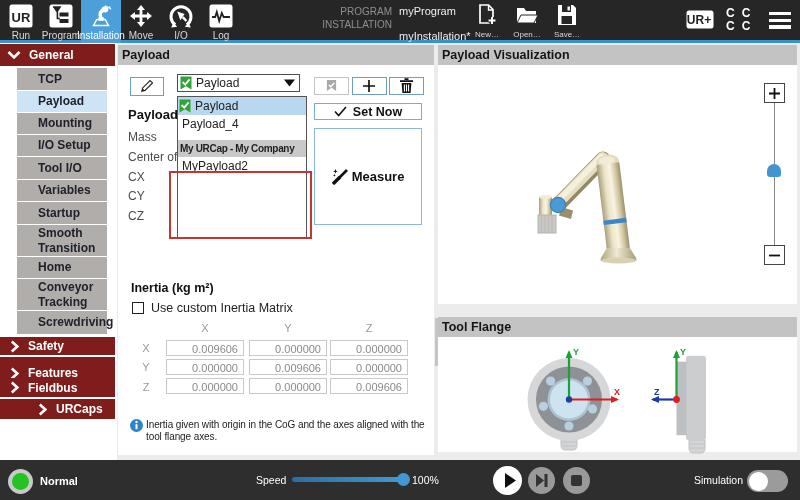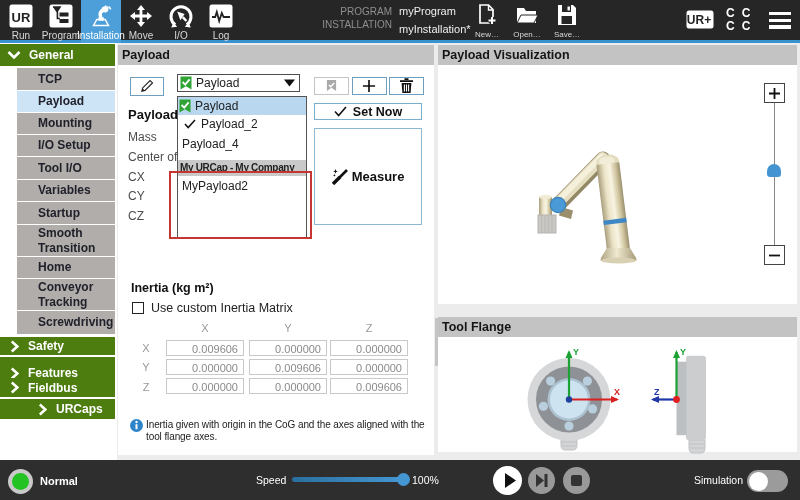--- a/index.html
+++ b/index.html
@@ -13,22 +13,22 @@
 .tab .ticon { position:absolute; left:50%; top:4px; transform:translateX(-50%); }
 .tab .tlbl { position:absolute; left:50%; top:30px; transform:translateX(-50%); font-size:10px; color:#d8d8d8; white-space:nowrap; }
 .tab.active { background:#4c9fd9; }
 .tab.active .tlbl { color:#fff; }
 .toplbl { font-size:10px; color:#8f8f8f; text-align:right; }
 .topval { font-size:11px; color:#efefef; }
 .miniicon { text-align:center; }
 .minilbl { font-size:8px; color:#d8d8d8; }
 
 #sidebar { left:0; top:43px; width:117px; height:417px; background:#fff; }
-.navhdr { left:0; width:115px; height:21px; background:#4d7c0f; color:#fff; font-weight:bold; font-size:12px; display:flex; align-items:center; }
-.navitem { left:17px; width:98px; background:#b0adaa; color:#21212b; font-weight:bold; font-size:12px; display:flex; align-items:center; padding-left:21px; line-height:1.25; }
+.navhdr { left:0; width:115px; height:21px; background:#7f1d1d; color:#fff; font-weight:bold; font-size:12px; display:flex; align-items:center; }
+.navitem { left:17px; width:90px; background:#b0adaa; color:#21212b; font-weight:bold; font-size:12px; display:flex; align-items:center; padding-left:21px; line-height:1.25; }
 .navitem.sel { background:#cce4f6; }
 
 .panelhdr { background:#c3c3c3; color:#151515; font-weight:bold; font-size:12.5px; display:flex; align-items:center; padding-left:4px; }
 .whitebox { background:#fff; }
 
 .btn { background:#fff; border:1px solid #6e9fc1; display:flex; align-items:center; justify-content:center; }
 .flbl { font-size:12px; color:#4c4c4c; }
 .ddrow { height:20px; display:flex; align-items:center; font-size:12px; color:#222; padding-left:4px; white-space:nowrap; overflow:visible; }
 .inp { background:#fff; border:1px solid #c9c9c9; font-size:11px; color:#8a8a8a; text-align:right; padding:2px 5px 0 0; }
 .mlbl { font-size:11px; color:#9a9a9a; text-align:center; }
@@ -89,21 +89,21 @@
   <svg class="ticon" width="24" height="25" viewBox="0 0 24 25">
       <rect x="0.5" y="0.5" width="23" height="23" rx="2.5" fill="#fff"></rect>
       <path d="M3 13 l3.2 0 1.6 -5 2.4 9 2.6 -8 1.8 4 h6.4" stroke="#222" stroke-width="1.8" fill="none"></path>
     </svg>
   <div class="tlbl">Log</div>
 </div>
 
 <div class="abs toplbl" style="left:312px; top:6px; width:80px;">PROGRAM</div>
 <div class="abs toplbl" style="left:312px; top:19px; width:80px;">INSTALLATION</div>
 <div class="abs topval" style="left:399px; top:5px;">myProgram</div>
-<div class="abs topval" style="left:399px; top:23px;">myInstallation*</div>
+<div class="abs topval" style="left:399px; top:30px;">myInstallation*</div>
 
 <div class="abs miniicon" style="left:471px; top:4px; width:32px;">
   <svg width="19" height="22" viewBox="0 0 19 22">
       <path d="M2 1 h8.5 l4.5 4.5 v13.5 h-13 z" fill="none" stroke="#fff" stroke-width="1.7"></path>
       <path d="M10.5 1 v5 h4.5" fill="none" stroke="#fff" stroke-width="1.4"></path>
       <path d="M10.5 16.5 h7 M14 13 v7" stroke="#262626" stroke-width="4.6"></path>
       <path d="M10.5 16.5 h7 M14 13 v7" stroke="#fff" stroke-width="2"></path>
     </svg>
   <div class="minilbl">New…</div>
 </div>
@@ -264,26 +264,20 @@
 
 <div class="abs" style="left:435px; top:318px; width:5px; height:48px; background:#c5c5c5;"></div>
 
 <div class="abs" style="left:177px; top:95.5px; width:130px; height:143px; background:#fff; border:1px solid #555;">
   <div class="ddrow" style="height:18px; background:#b9d8ef; padding-left:1px;">
     <svg width="12" height="14" viewBox="0 0 12 14">
         <path d="M0.5 0.5 h11 v13 l-5.5 -3.2 -5.5 3.2z" fill="#2fa434"></path>
         <path d="M2.6 6 l2.6 2.6 L9.6 3.4" stroke="#fff" stroke-width="1.8" fill="none"></path>
       </svg>
     <span style="margin-left:4px;">Payload</span>
-  </div>
-  <div class="ddrow" style="height:19.5px; padding-left:6px;">
-    <svg width="12" height="10" viewBox="0 0 12 10">
-        <path d="M1 5 l3.2 3.6 L11 1" stroke="#111" stroke-width="1.5" fill="none"></path>
-      </svg>
-    <span style="margin-left:5px;">Payload_2</span>
   </div>
   <div class="ddrow" style="height:19px;">Payload_4</div>
   <div style="height:6.5px;"></div>
   <div class="ddrow" style="height:16.5px; background:#c9c9c9; font-weight:bold; font-size:10px; letter-spacing:-0.32px; padding-left:2px;">My URCap - My Company</div>
   <div class="ddrow" style="height:19px;">MyPayload2</div>
 </div>
 
 <div class="abs" style="left:169px; top:171px; width:143px; height:68px; border:2px solid #c53632;"></div>
 
 <div class="abs panelhdr" style="left:438px; top:45px; width:359px; height:20px;">Payload Visualization</div>

